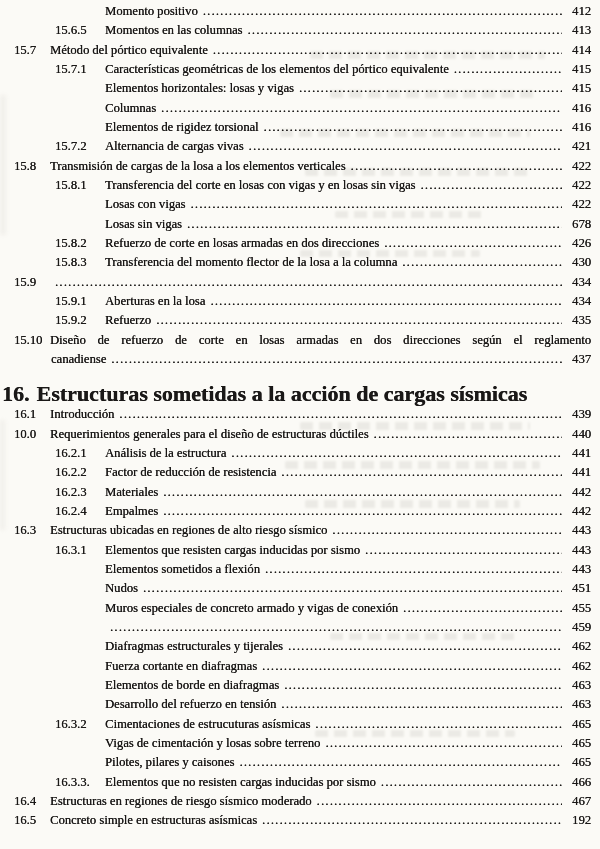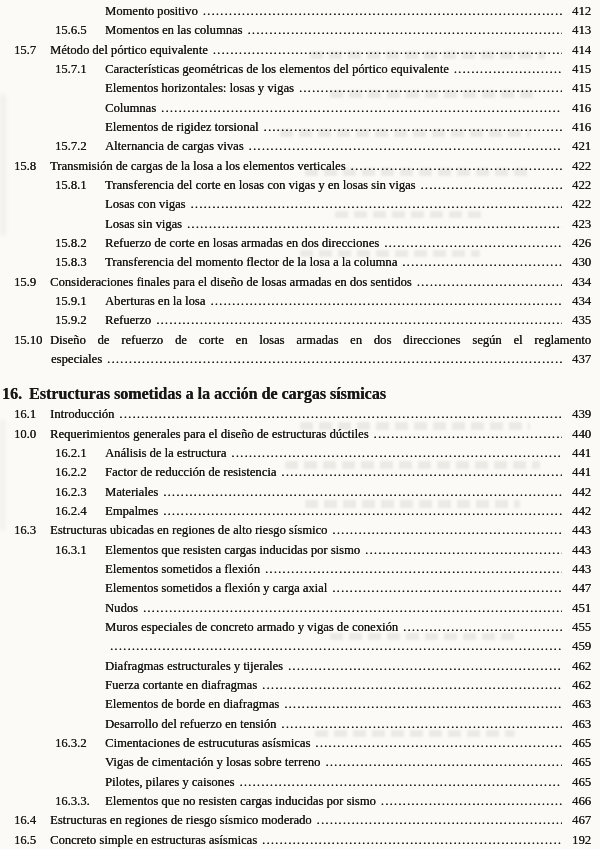--- a/index.html
+++ b/index.html
@@ -49,21 +49,21 @@
     flex:1 1 auto;overflow:hidden;white-space:nowrap;
     margin:0 3px 0 5px;min-width:10px;
   }
   .dots::after{
     content:"..................................................................................................................................................................................................";
     letter-spacing:1.2px;
   }
   .pg{flex:0 0 auto;min-width:26px;text-align:right;}
   .chapter{
     margin-top:13px;height:23px;margin-left:-12px;
-    font-size:16px;font-weight:700;
+    font-size:22px;font-weight:700;
     text-shadow:0.3px 0 0 currentColor;
   }
   .chapter .num{margin-right:7px;}
 </style>
 </head>
 <body>
 
 <div class="page">
 
   <div class="ghost" style="left:310px;top:51px;width:235px;height:8px;"></div>
@@ -138,58 +138,57 @@
         <span class="pg">422</span>
       </div>
       <div class="row lvl3">
         <span class="title">Losas con vigas</span>
         <span class="dots"></span>
         <span class="pg">422</span>
       </div>
       <div class="row lvl3">
         <span class="title">Losas sin vigas</span>
         <span class="dots"></span>
-        <span class="pg">423</span>
+        <span class="pg">678</span>
       </div>
       <div class="row lvl2">
         <span class="num">15.8.2</span>
         <span class="title">Refuerzo de corte en losas armadas en dos direcciones</span>
         <span class="dots"></span>
         <span class="pg">426</span>
       </div>
       <div class="row lvl2">
         <span class="num">15.8.3</span>
         <span class="title">Transferencia del momento flector de la losa a la columna</span>
         <span class="dots"></span>
         <span class="pg">430</span>
       </div>
       <div class="row lvl1">
         <span class="num">15.9</span>
-        <span class="title">Consideraciones finales para el diseño de losas armadas en dos sentidos</span>
         <span class="dots"></span>
         <span class="pg">434</span>
       </div>
       <div class="row lvl2">
         <span class="num">15.9.1</span>
         <span class="title">Aberturas en la losa</span>
         <span class="dots"></span>
         <span class="pg">434</span>
       </div>
       <div class="row lvl2">
         <span class="num">15.9.2</span>
         <span class="title">Refuerzo</span>
         <span class="dots"></span>
         <span class="pg">435</span>
       </div>
       <div class="row lvl1">
         <span class="num">15.10</span>
         <span class="title justify">Diseño de refuerzo de corte en losas armadas en dos direcciones según el reglamento</span>
       </div>
       <div class="row cont">
-        <span class="title">especiales</span>
+        <span class="title">canadiense</span>
         <span class="dots"></span>
         <span class="pg">437</span>
       </div>
       <div class="row chapter">
         <span class="num">16.</span>
         <span class="ctitle">Estructuras sometidas a la acción de cargas sísmicas</span>
       </div>
       <div class="row lvl1">
         <span class="num">16.1</span>
         <span class="title">Introducción</span>
@@ -235,25 +234,20 @@
       <div class="row lvl2">
         <span class="num">16.3.1</span>
         <span class="title">Elementos que resisten cargas inducidas por sismo</span>
         <span class="dots"></span>
         <span class="pg">443</span>
       </div>
       <div class="row lvl3">
         <span class="title">Elementos sometidos a flexión</span>
         <span class="dots"></span>
         <span class="pg">443</span>
-      </div>
-      <div class="row lvl3">
-        <span class="title">Elementos sometidos a flexión y carga axial</span>
-        <span class="dots"></span>
-        <span class="pg">447</span>
       </div>
       <div class="row lvl3">
         <span class="title">Nudos</span>
         <span class="dots"></span>
         <span class="pg">451</span>
       </div>
       <div class="row lvl3">
         <span class="title">Muros especiales de concreto armado y vigas de conexión</span>
         <span class="dots"></span>
         <span class="pg">455</span>

